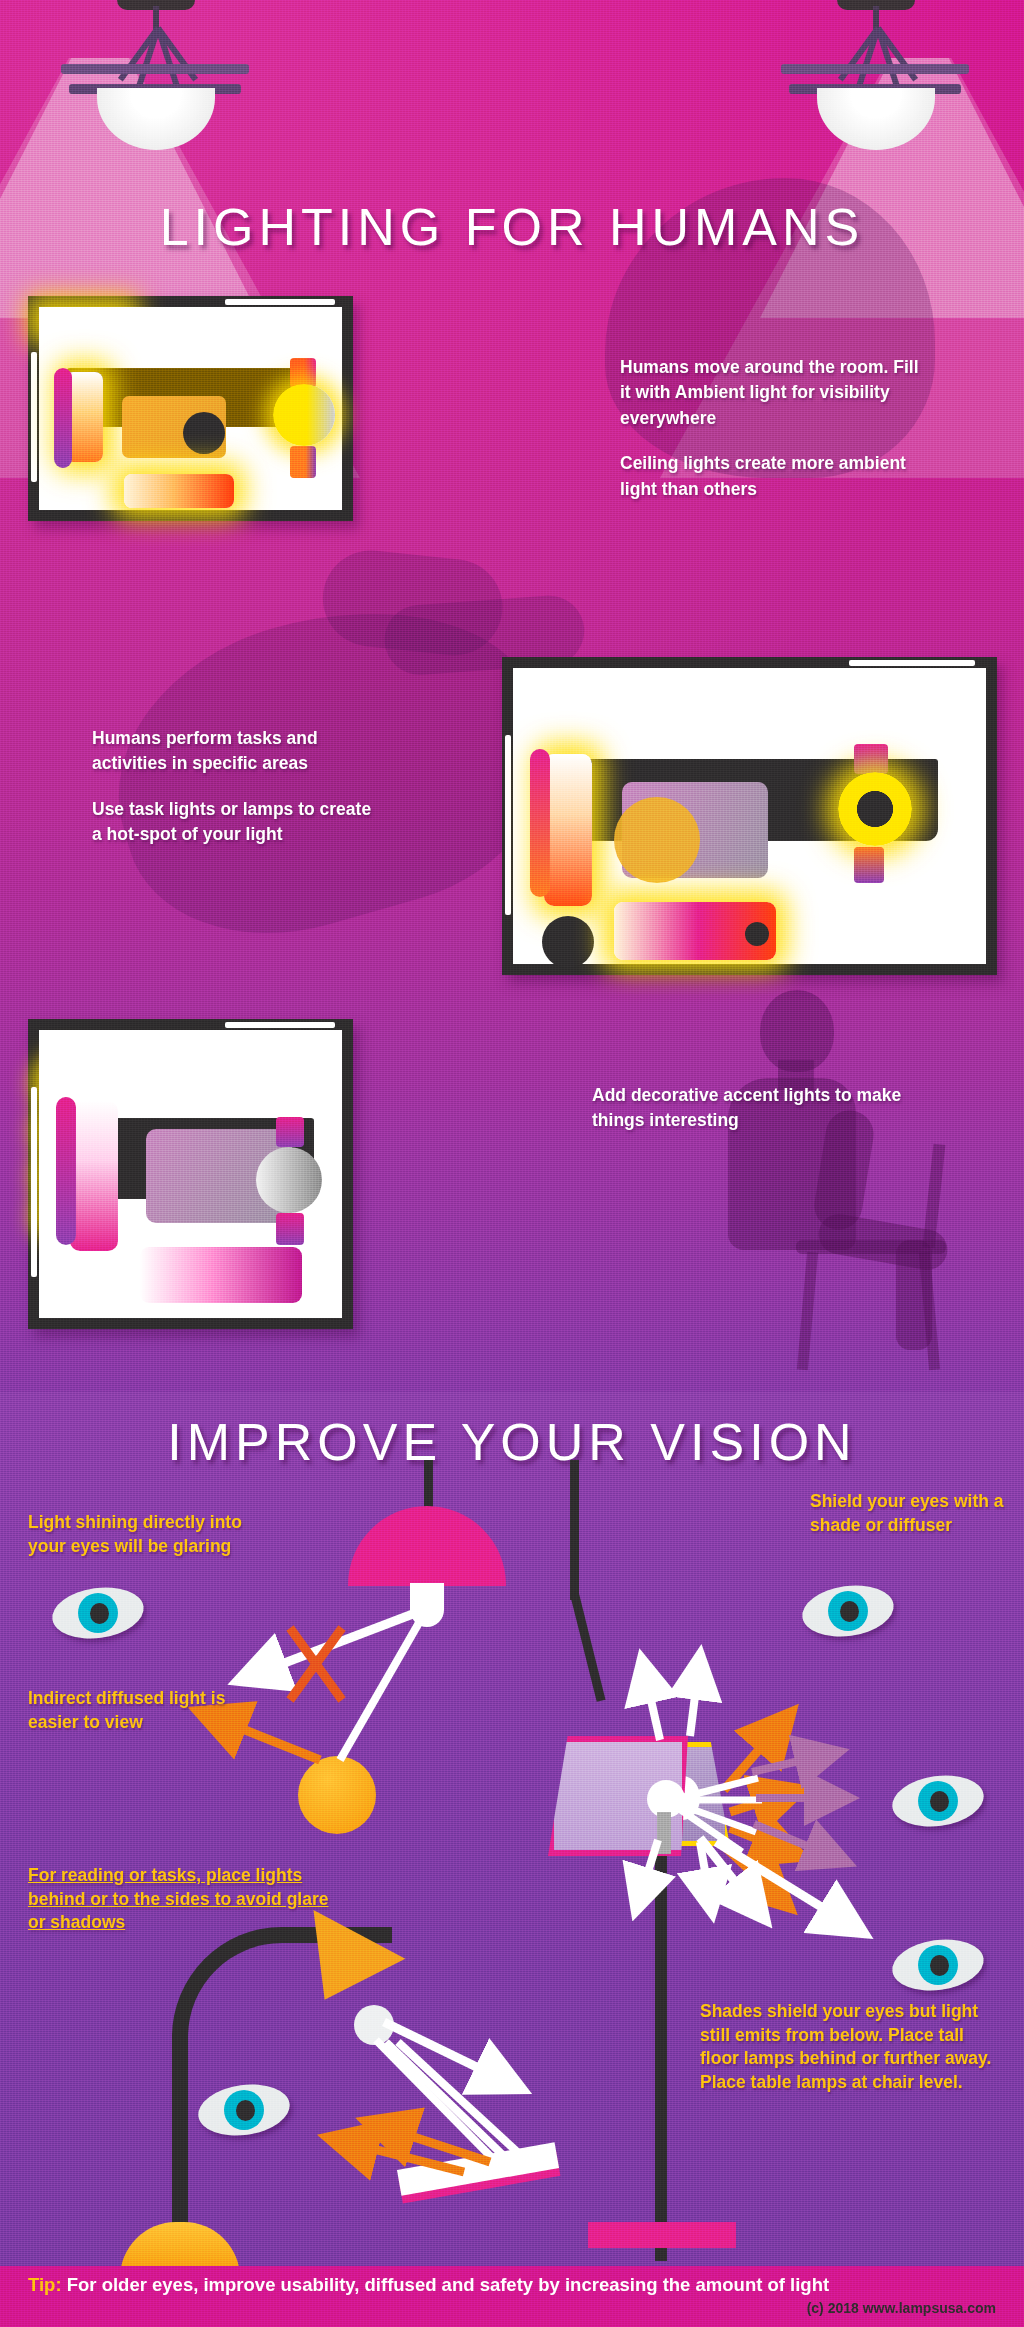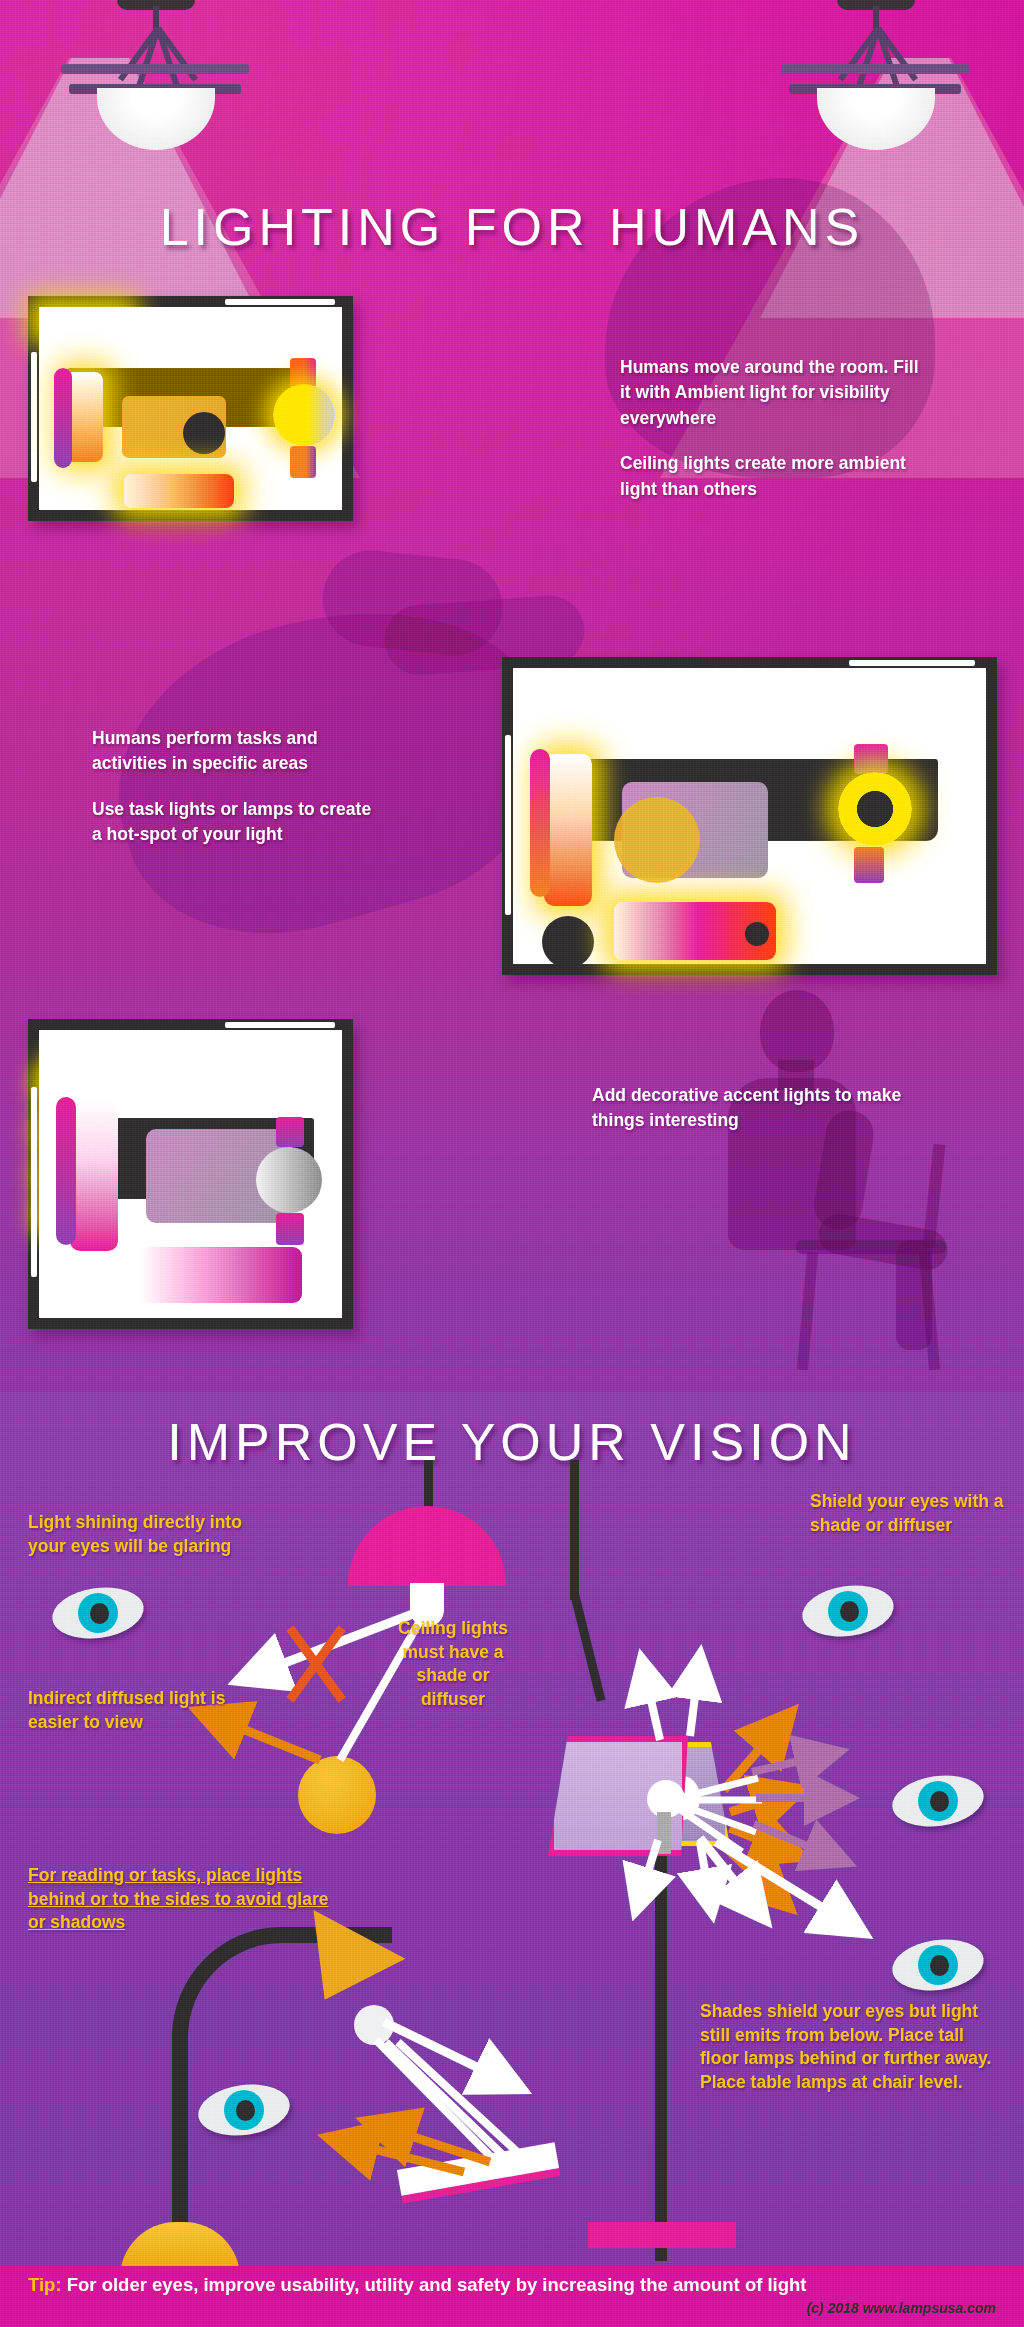--- a/index.html
+++ b/index.html
@@ -179,21 +179,21 @@
           text-shadow: 1px 2px 3px rgba(60,0,60,.45); }
   .wtext p + p { margin-top: 20px; }
 
   
   #footer {
     position:absolute; left:0; top:2266px; width:1024px; height:61px;
     background:#d4178e;
   }
   #footer .tipline { position:absolute; left:28px; top:8px; color:#fff; font-size:18.5px; font-weight:700; }
   #footer .tipline span { color:#ffc20e;text-align:center; }
-  #footer .copy { position:absolute; right:28px; top:34px; color:#2e2c2d; font-size:14px; font-weight:700;font-style:italic; }
+  #footer .copy { position:absolute; right:28px; top:34px; color:#2e2c2d; font-size:14px; font-weight:700; }
 
   .floor-lamp-base { position:absolute; background:#e6218c; }
   .desk-lamp-shade {
     position:absolute; width:0; height:0;
     border-left: 52px solid transparent; border-right: 52px solid transparent;
     border-top: 74px solid #f5a11d;
     transform: rotate(28deg);
   }
   .table-shade {
     position:absolute; width:140px; height:120px;
@@ -478,26 +478,25 @@
     <line x1="376" y1="2040" x2="500" y2="2166" stroke="#ffffff" stroke-width="8"></line>
     <line x1="386" y1="2042" x2="516" y2="2168" stroke="#ffffff" stroke-width="8"></line>
     <line x1="398" y1="2042" x2="526" y2="2160" stroke="#ffffff" stroke-width="8"></line>
 
     <line x1="464" y1="2172" x2="330" y2="2138" stroke="#f07c12" stroke-width="9" marker-end="url(#mo)"></line>
     <line x1="490" y1="2162" x2="368" y2="2122" stroke="#f07c12" stroke-width="9" marker-end="url(#mo)"></line>
   </svg>
 
   <div class="note" style="left:28px;top:1511px;width:250px;">Light shining directly into your eyes will be glaring</div>
   <div class="note" style="left:810px;top:1490px;width:200px;">Shield your eyes with a shade or diffuser</div>
-  <div class="note" style="left:390px;top:1617px;width:126px;text-align:center;">Ceiling lights must have a shade or diffuser</div>
   <div class="note" style="left:28px;top:1687px;width:250px;">Indirect diffused light is easier to view</div>
   <div class="note" style="left:28px;top:1864px;width:320px;text-decoration:underline;">For reading or tasks, place lights behind or to the sides to avoid glare or shadows</div>
   <div class="note" style="left:700px;top:2000px;width:300px;">Shades shield your eyes but light still emits from below. Place tall floor lamps behind or further away. Place table lamps at chair level.</div>
 
   <div id="footer">
     <div class="tipline">
-      <span>Tip:</span><span style="color:#fff"> For older eyes, improve usability, utility and safety by increasing the amount of light</span>
+      <span>Tip:</span><span style="color:#fff"> For older eyes, improve usability, diffused and safety by increasing the amount of light</span>
     </div>
     <div class="copy">(c) 2018 www.lampsusa.com</div>
   </div>
 
   <div class="noise"></div>
 </div>
 
 </body></html>

